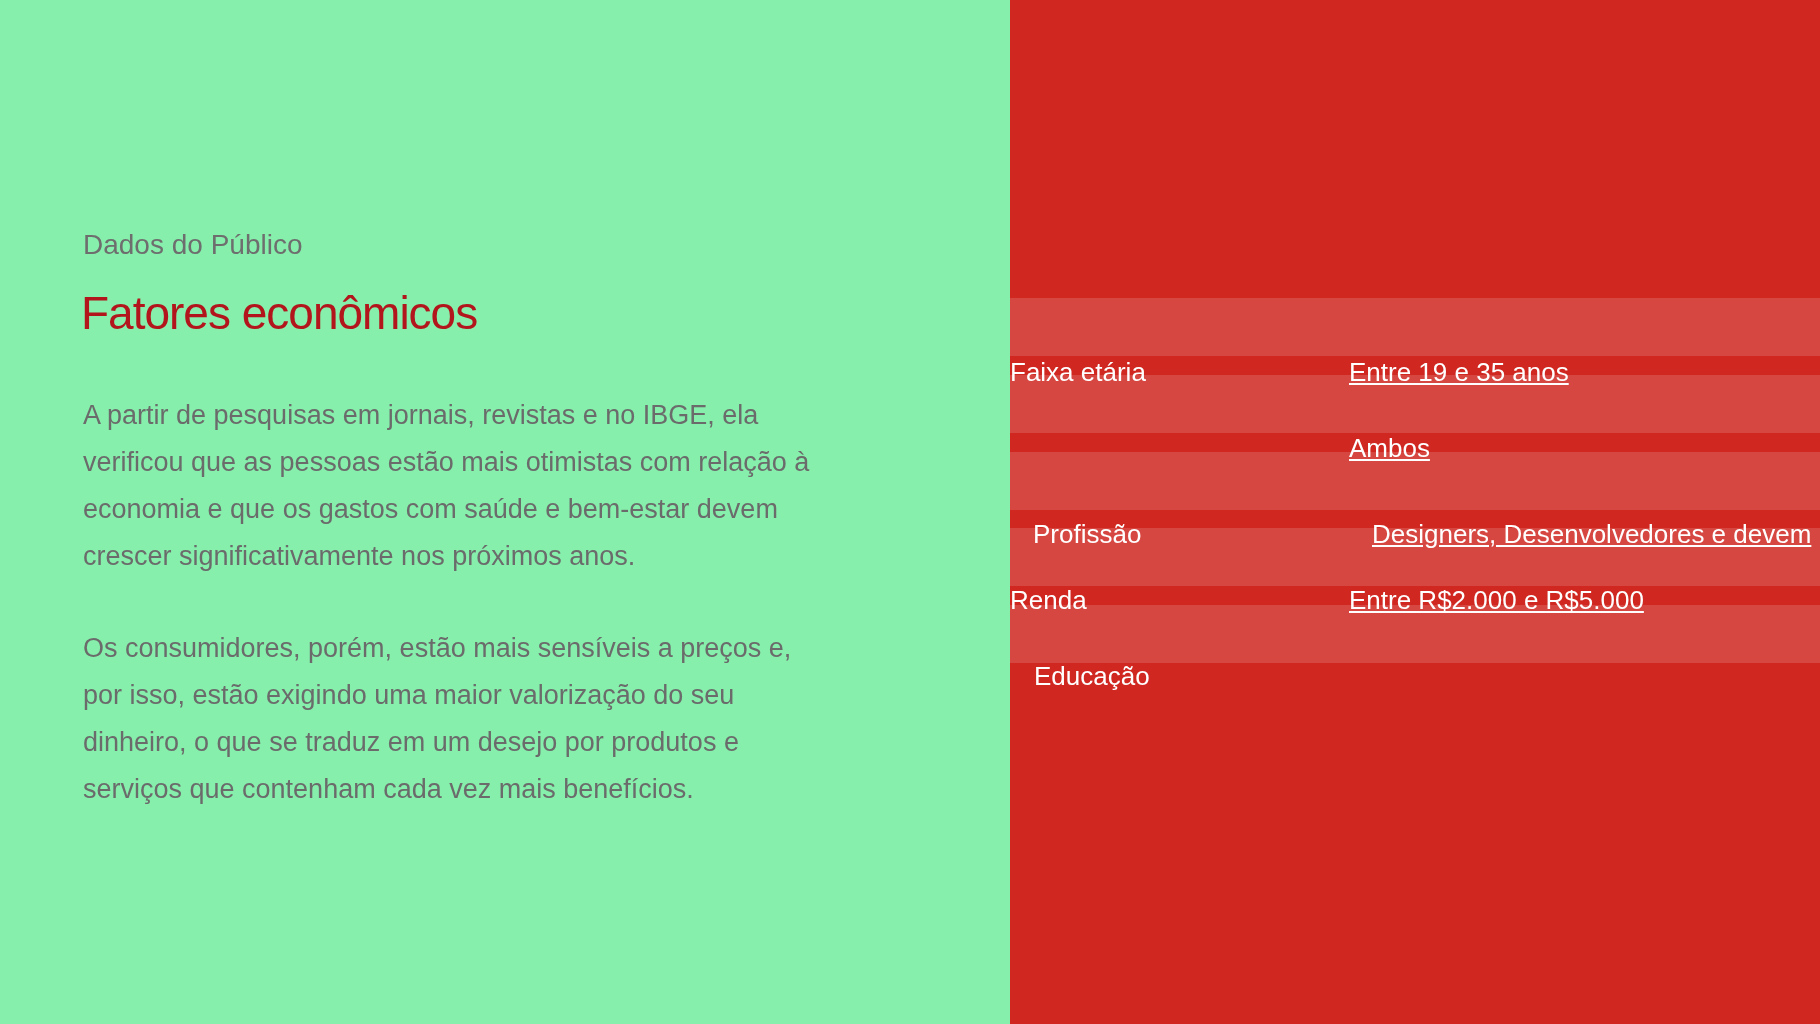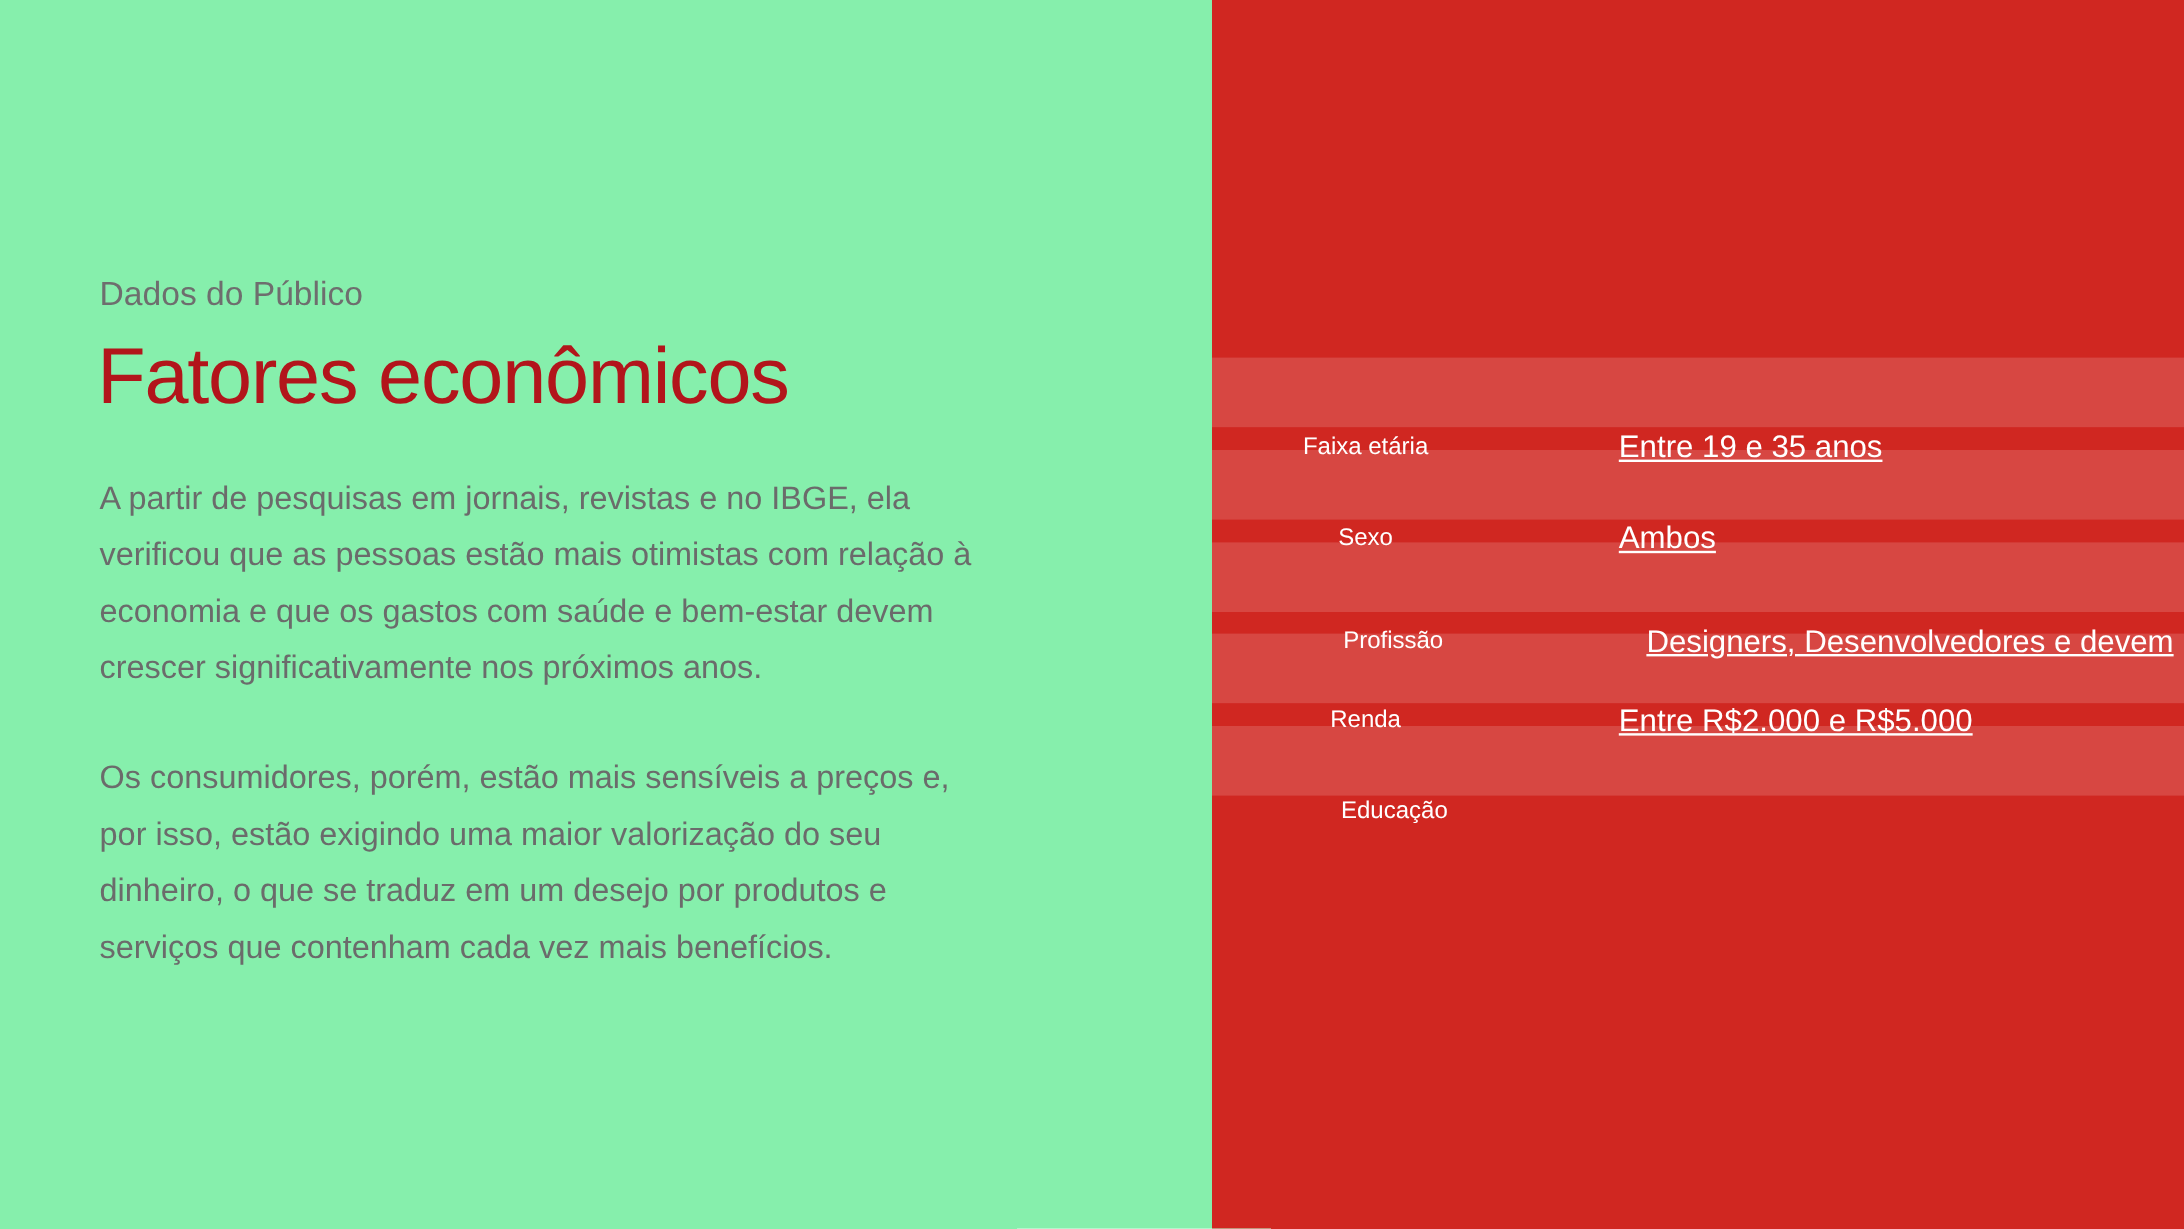--- a/index.html
+++ b/index.html
@@ -21,21 +21,21 @@
     top: 228px;
     font-size: 28px;
     line-height: 34px;
     color: #6e6e6e;
     white-space: nowrap;
   }
   .title {
     position: absolute;
     left: 81px;
     top: 272px;
-    font-size: 66px;
+    font-size: 46px;
     line-height: 82px;
     font-weight: 400;
     letter-spacing: -1px;
     color: #b2151b;
     white-space: nowrap;
   }
   .para {
     position: absolute;
     left: 83px;
     color: #6b6b6b;
@@ -80,24 +80,24 @@
   .trow-1 { top: 431px; }
   .trow-2 { top: 517px; margin-left: 23px; }
   .trow-3 { top: 583px; }
   .trow-4 { top: 659px; margin-left: 24px; }
 
   .tlabel {
     position: absolute;
     left: 0;
     top: 0;
     width: 256px;
-    font-size: 20px;
+    font-size: 26px;
     line-height: 34px;
     color: #ffffff;
-    text-align: center;
+    text-align: left;
     white-space: nowrap;
   }
   .tvalue {
     position: absolute;
     left: 339px;
     top: 0;
     font-size: 26px;
     line-height: 34px;
     color: #ffffff;
     text-align: left;
@@ -134,21 +134,20 @@
     <div class="band band-1"></div>
     <div class="band band-2"></div>
     <div class="band band-3"></div>
     <div class="band band-4"></div>
 
     <div class="trow trow-0">
       <div class="tlabel">Faixa etária</div>
       <div class="tvalue">Entre 19 e 35 anos</div>
     </div>
     <div class="trow trow-1">
-      <div class="tlabel">Sexo</div>
       <div class="tvalue">Ambos</div>
     </div>
     <div class="trow trow-2">
       <div class="tlabel">Profissão</div>
       <div class="tvalue">Designers, Desenvolvedores e devem</div>
     </div>
     <div class="trow trow-3">
       <div class="tlabel">Renda</div>
       <div class="tvalue">Entre R$2.000 e R$5.000</div>
     </div>

